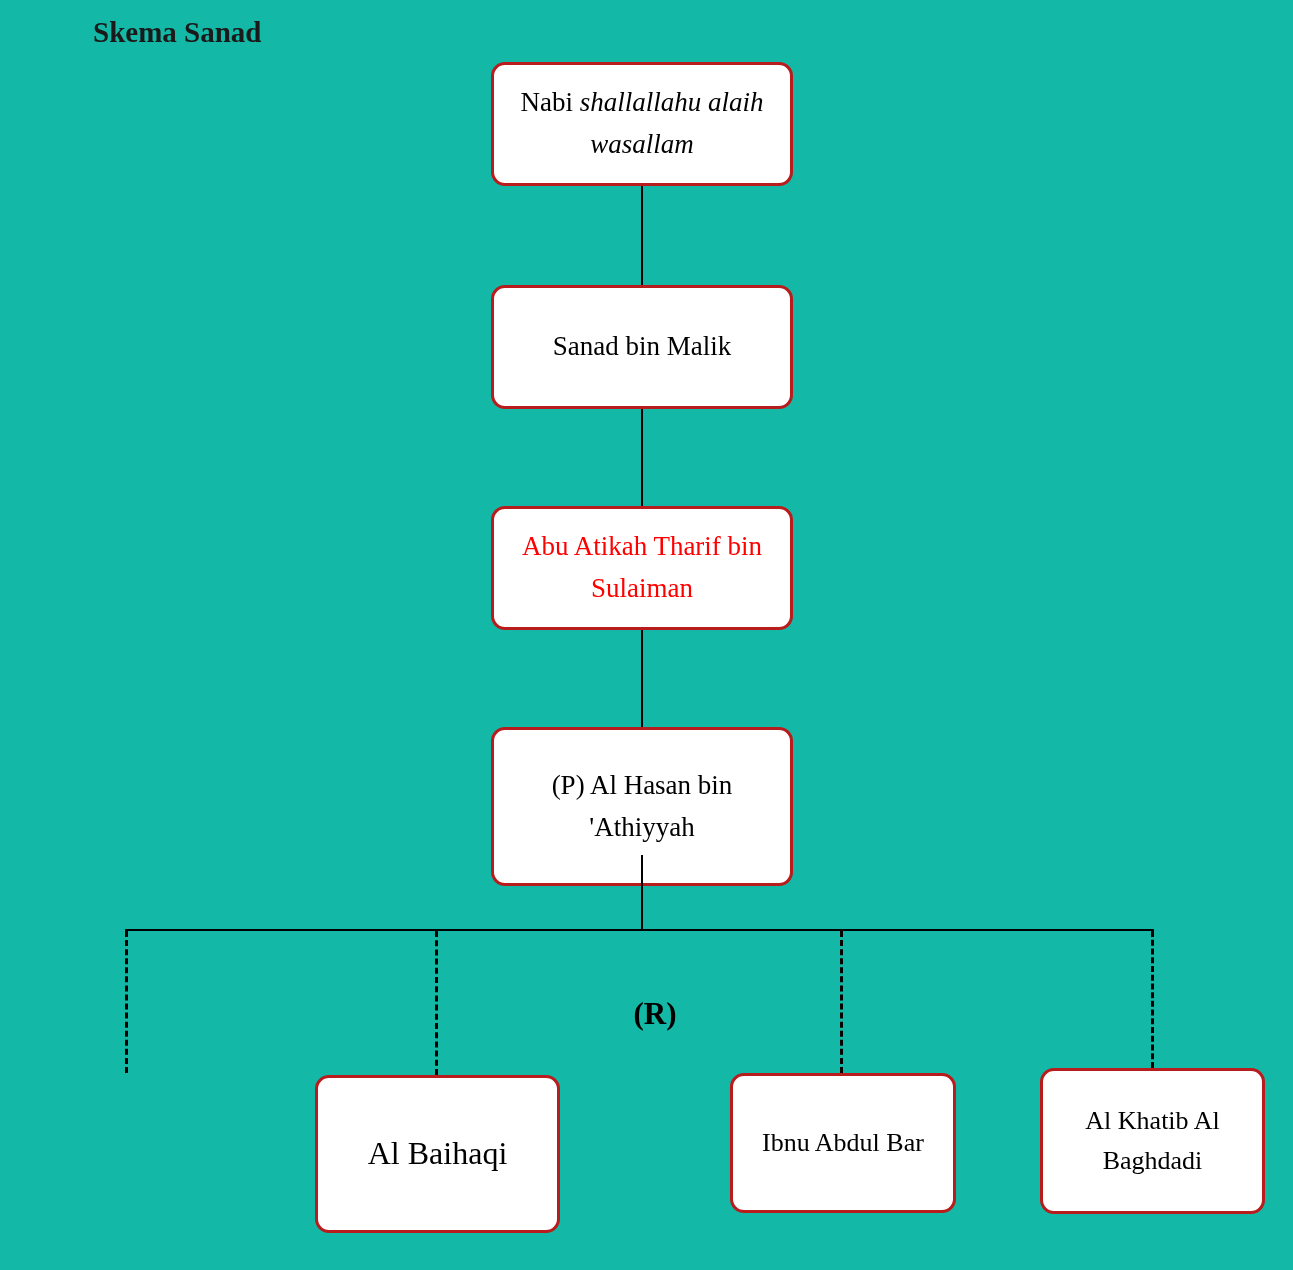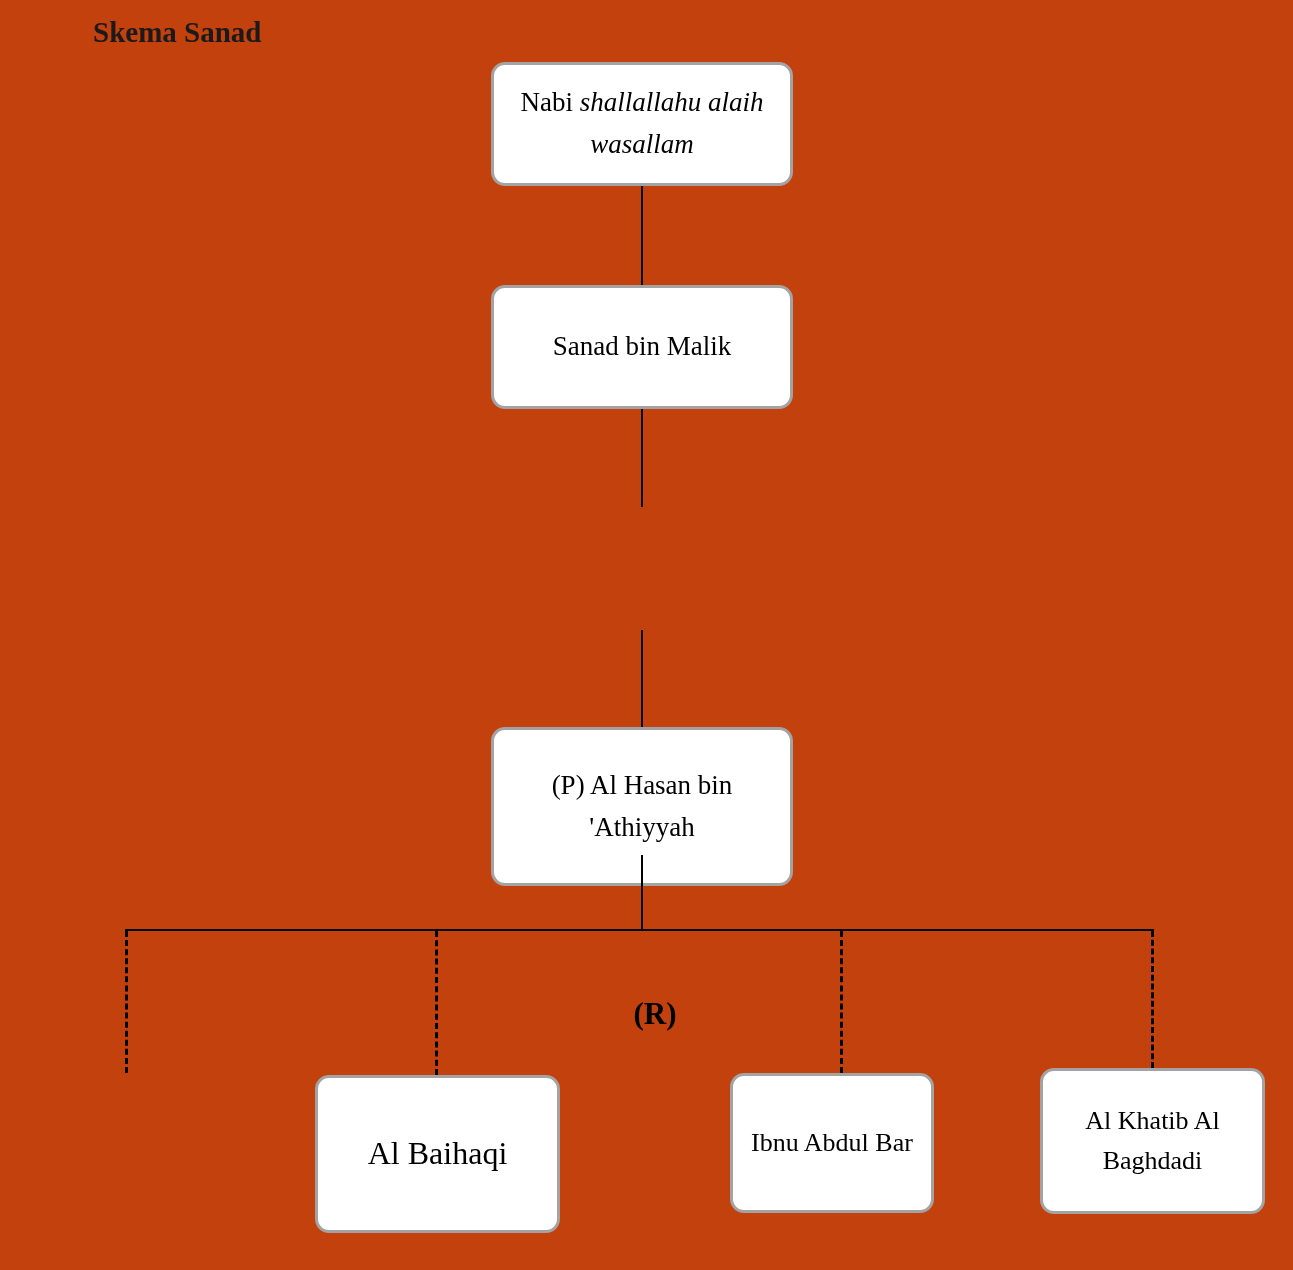--- a/index.html
+++ b/index.html
@@ -4,36 +4,36 @@
 <style>
   html, body {
     margin: 0;
     padding: 0;
     background: #ffffff;
   }
   #canvas {
     position: relative;
     width: 1293px;
     height: 1270px;
-    background: #c2410c;
+    background: #14b8a6;
     font-family: "Liberation Serif", serif;
     color: #000000;
     overflow: hidden;
   }
   .title {
     position: absolute;
     left: 93px;
     top: 16px;
     font-size: 29px;
     font-weight: bold;
     color: #1a1a1a;
   }
   .node {
     position: absolute;
-    border: 3px solid #a3a3a3;
+    border: 3px solid #b91c1c;
     border-radius: 14px;
     background: #ffffff;
     display: flex;
     align-items: center;
     justify-content: center;
     text-align: center;
     font-size: 27px;
     line-height: 1.55;
     padding: 4px 14px;
     box-sizing: border-box;
@@ -80,20 +80,23 @@
   </div>
 
   <div class="vline" style="left:641px; top:186px; height:100px;"></div>
 
   <div class="node chain" style="top:285px;">
     <span>Sanad bin Malik</span>
   </div>
 
   <div class="vline" style="left:641px; top:409px; height:98px;"></div>
 
+  <div class="node chain highlight" style="top:506px;">
+    <span>Abu Atikah Tharif bin Sulaiman</span>
+  </div>
 
   <div class="vline" style="left:641px; top:630px; height:98px;"></div>
 
   <div class="node chain" style="top:727px; height:159px;">
     <span>(P) Al Hasan bin 'Athiyyah</span>
   </div>
 
   <div class="vline" style="left:641px; top:855px; height:76px;"></div>
 
   <div class="hline" style="left:125px; top:929px; width:1029px;"></div>
@@ -103,21 +106,21 @@
   <div class="dline" style="left:125px; top:931px; height:142px;"></div>
   <div class="dline" style="left:435px; top:931px; height:144px;"></div>
   <div class="dline" style="left:840px; top:931px; height:142px;"></div>
   <div class="dline" style="left:1151px; top:931px; height:137px;"></div>
 
 
   <div class="node" style="left:315px; top:1075px; width:245px; height:158px; font-size:32px;">
     <span>Al Baihaqi</span>
   </div>
 
-  <div class="node" style="left:730px; top:1073px; width:204px; height:140px; font-size:26px;">
+  <div class="node" style="left:730px; top:1073px; width:226px; height:140px; font-size:26px;">
     <span>Ibnu Abdul Bar</span>
   </div>
 
   <div class="node" style="left:1040px; top:1068px; width:225px; height:146px; font-size:26px;align-items:center;">
     <span>Al Khatib Al Baghdadi</span>
   </div>
 
 </div>
 
 </body></html>

